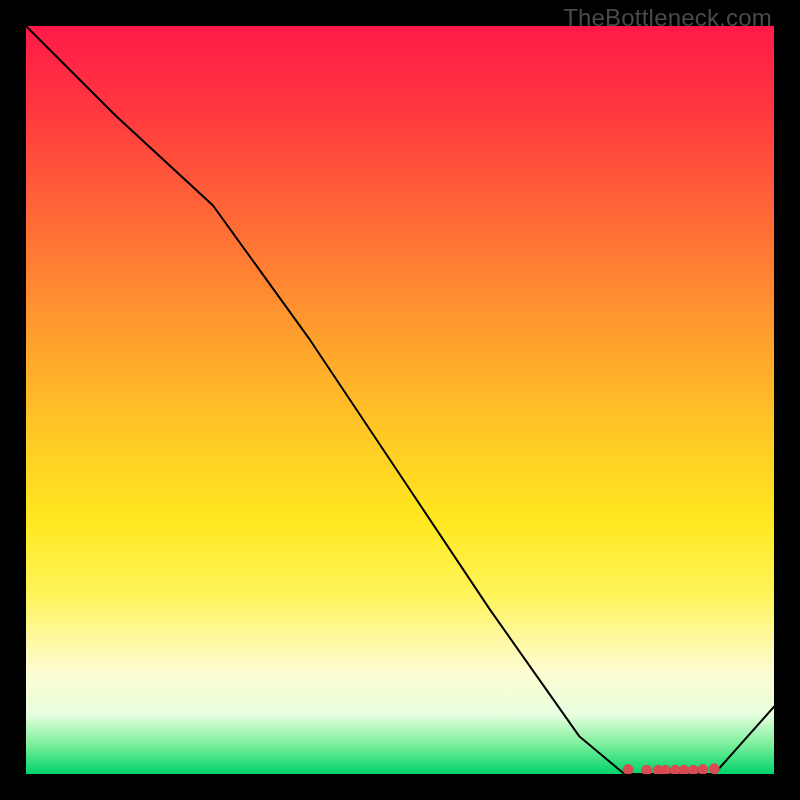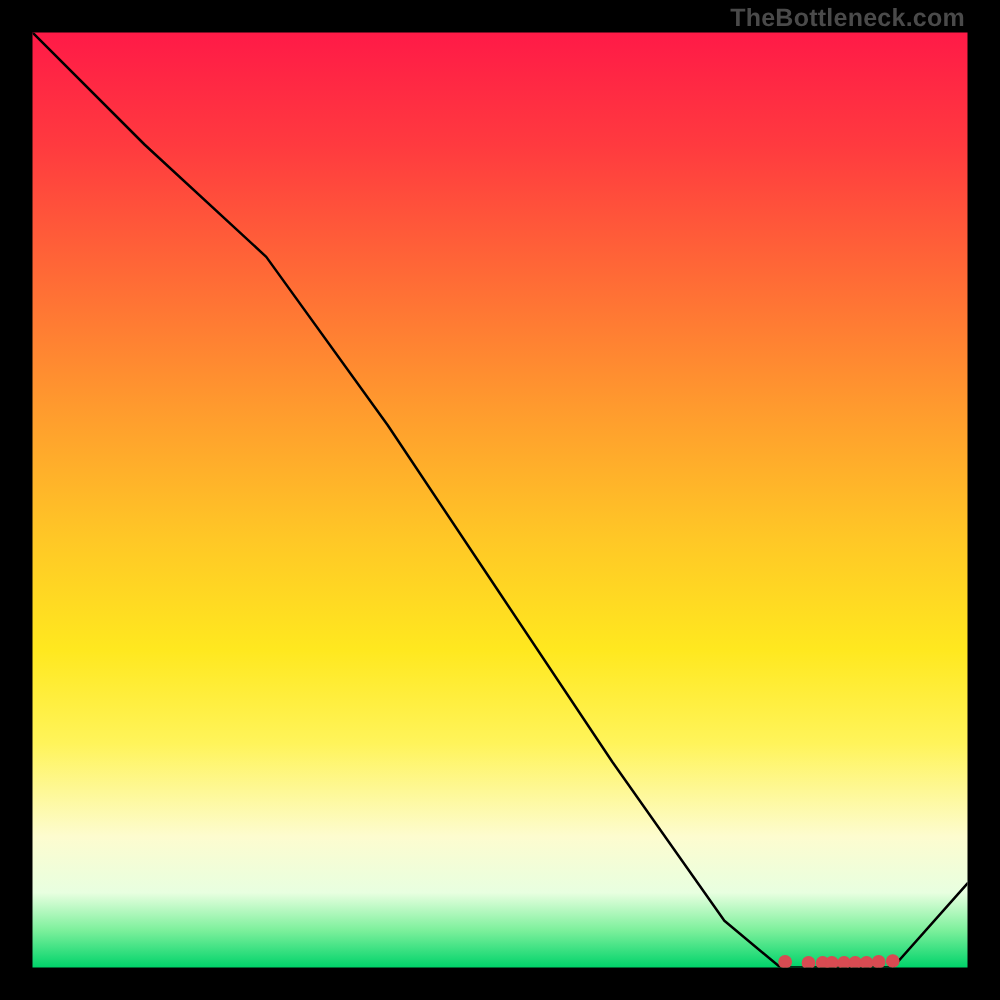--- a/index.html
+++ b/index.html
@@ -37,22 +37,22 @@
       #e8ffe0 92%,
       #7df09c 96%,
       #00d36a 100%
     );
   }
   .watermark {
     position: absolute;
     top: 4px;
     right: 28px;
     color: #4a4a4a;
-    font-size: 20px;
-    font-weight: 700;
+    font-size: 24px;
+    font-weight: 400;
     font-family: Arial, sans-serif;
     letter-spacing: 0.2px;
   }
   svg.line-layer {
     position: absolute;
     left: 0;
     top: 0;
     width: 748px;
     height: 748px;
   }

